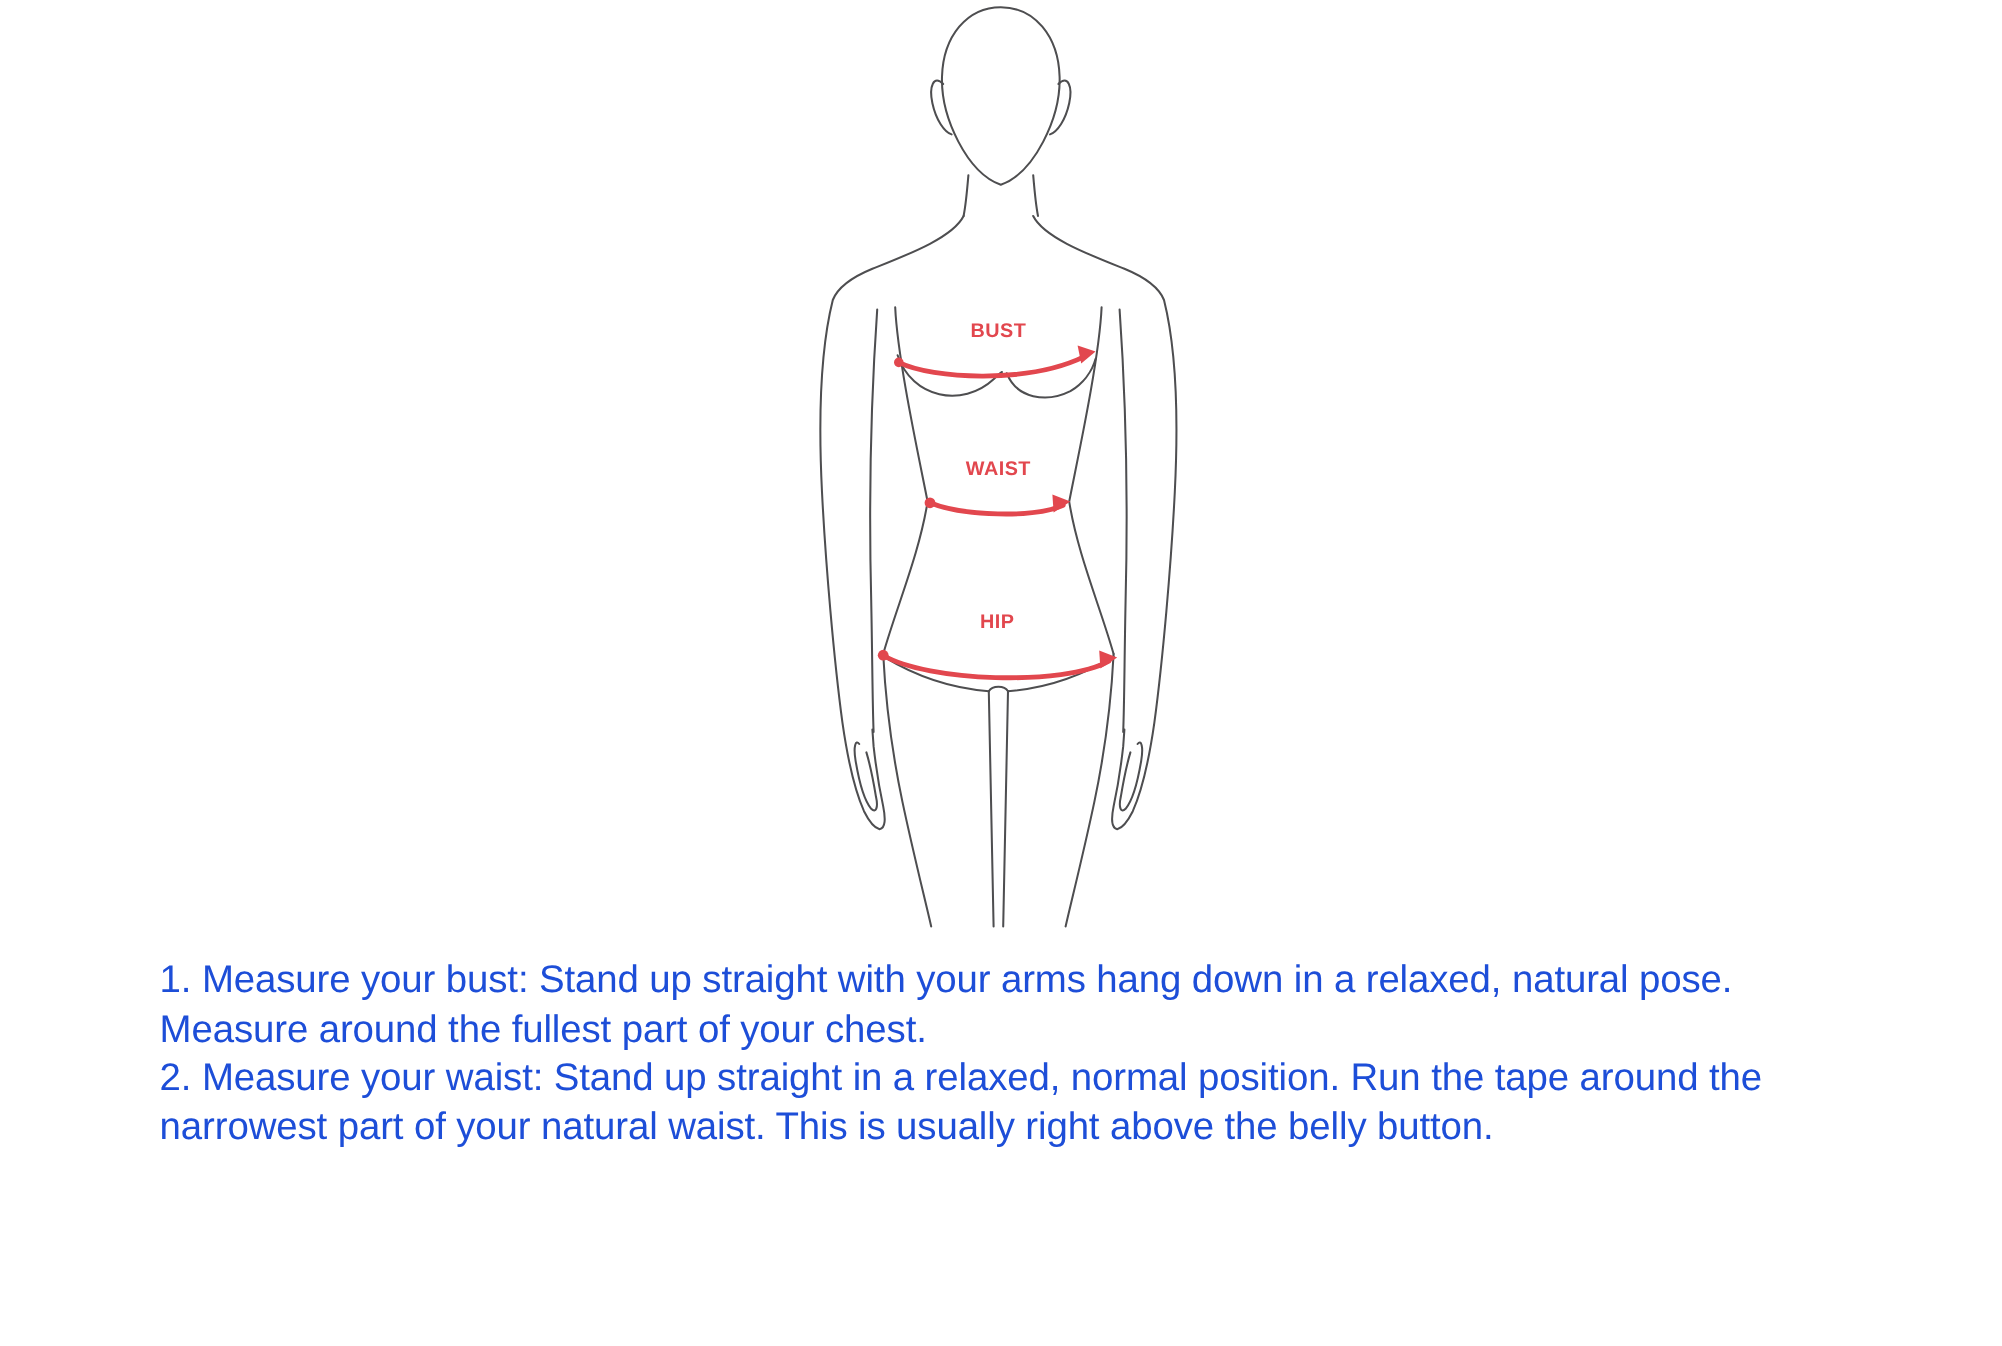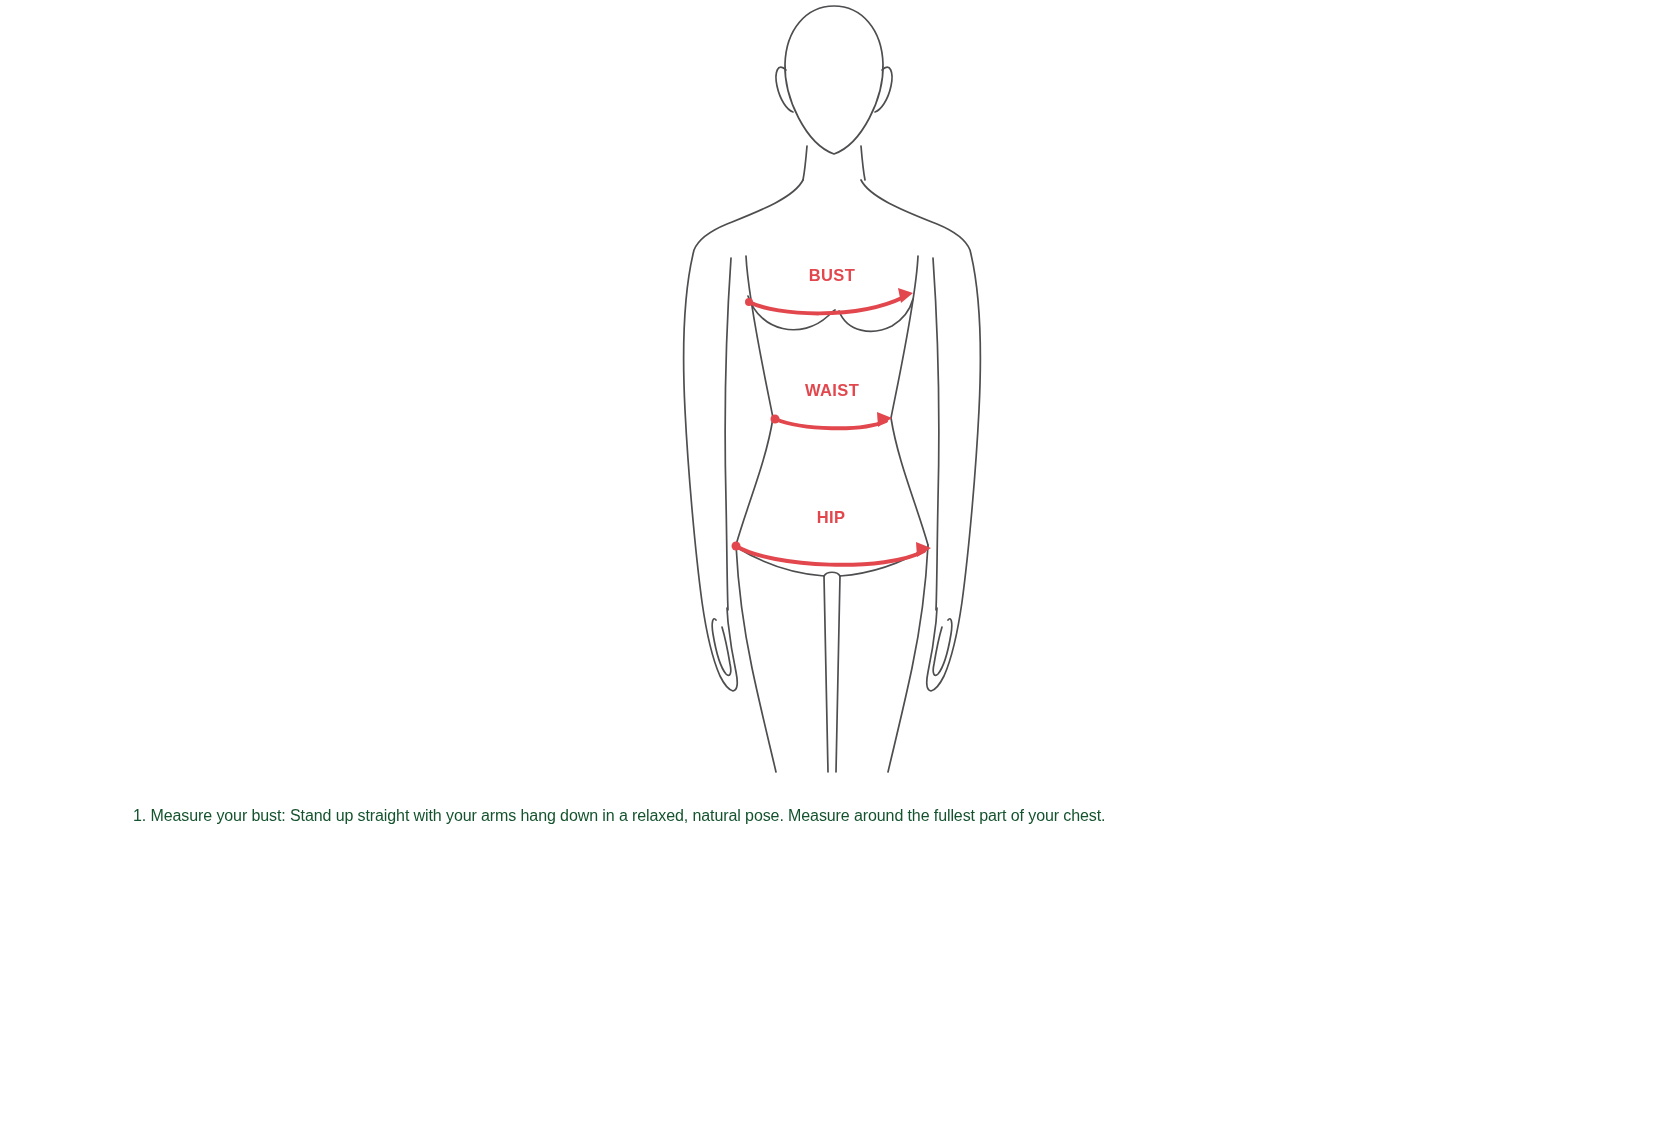--- a/index.html
+++ b/index.html
@@ -13,21 +13,21 @@
   .outline { fill:none; stroke:var(--outline,#4e4e50); stroke-width:1.7;
              stroke-linecap:round; stroke-linejoin:round; }
   .tape    { fill:none; stroke:var(--accent,#e2474e); stroke-width:4;
              stroke-linecap:round; }
   .tape-dot  { fill:var(--accent,#e2474e); }
   .tape-head { fill:var(--accent,#e2474e); }
   .measure-label { fill:var(--accent,#e2474e); font-family:"Liberation Sans", sans-serif;
                    font-weight:bold; font-size:16.5px; letter-spacing:0.4px; }
 
   .instructions { position:absolute; left:133px; top:796px; width:1400px;
-                  color:#14532d; font-size:16px; line-height:40.6px;
+                  color:#1d4ed8; font-size:32px; line-height:40.6px;
                   letter-spacing:-0.1px; }
   .instructions p { margin:0; }
 </style>
 </head>
 <body>
 
 <div class="page">
 
   <div class="figure-wrap">
     <svg viewBox="0 0 400 780" xmlns="http://www.w3.org/2000/svg">
@@ -85,15 +85,16 @@
         <circle class="tape-dot" cx="104" cy="546" r="4.5"></circle>
         <path class="tape" d="M104,546 C140,568 255,572 292,551"></path>
         <polygon class="tape-head" points="299,548 284,542 285,557"></polygon>
         <text class="measure-label" x="199" y="523" text-anchor="middle">HIP</text>
       </g>
     </svg>
   </div>
 
   <div class="instructions">
     <p>1. Measure your bust: Stand up straight with your arms hang down in a relaxed, natural pose. Measure around the fullest part of your chest.</p>
+    <p>2. Measure your waist: Stand up straight in a relaxed, normal position. Run the tape around the narrowest part of your natural waist. This is usually right above the belly button.</p>
   </div>
 
 </div>
 
 </body></html>

